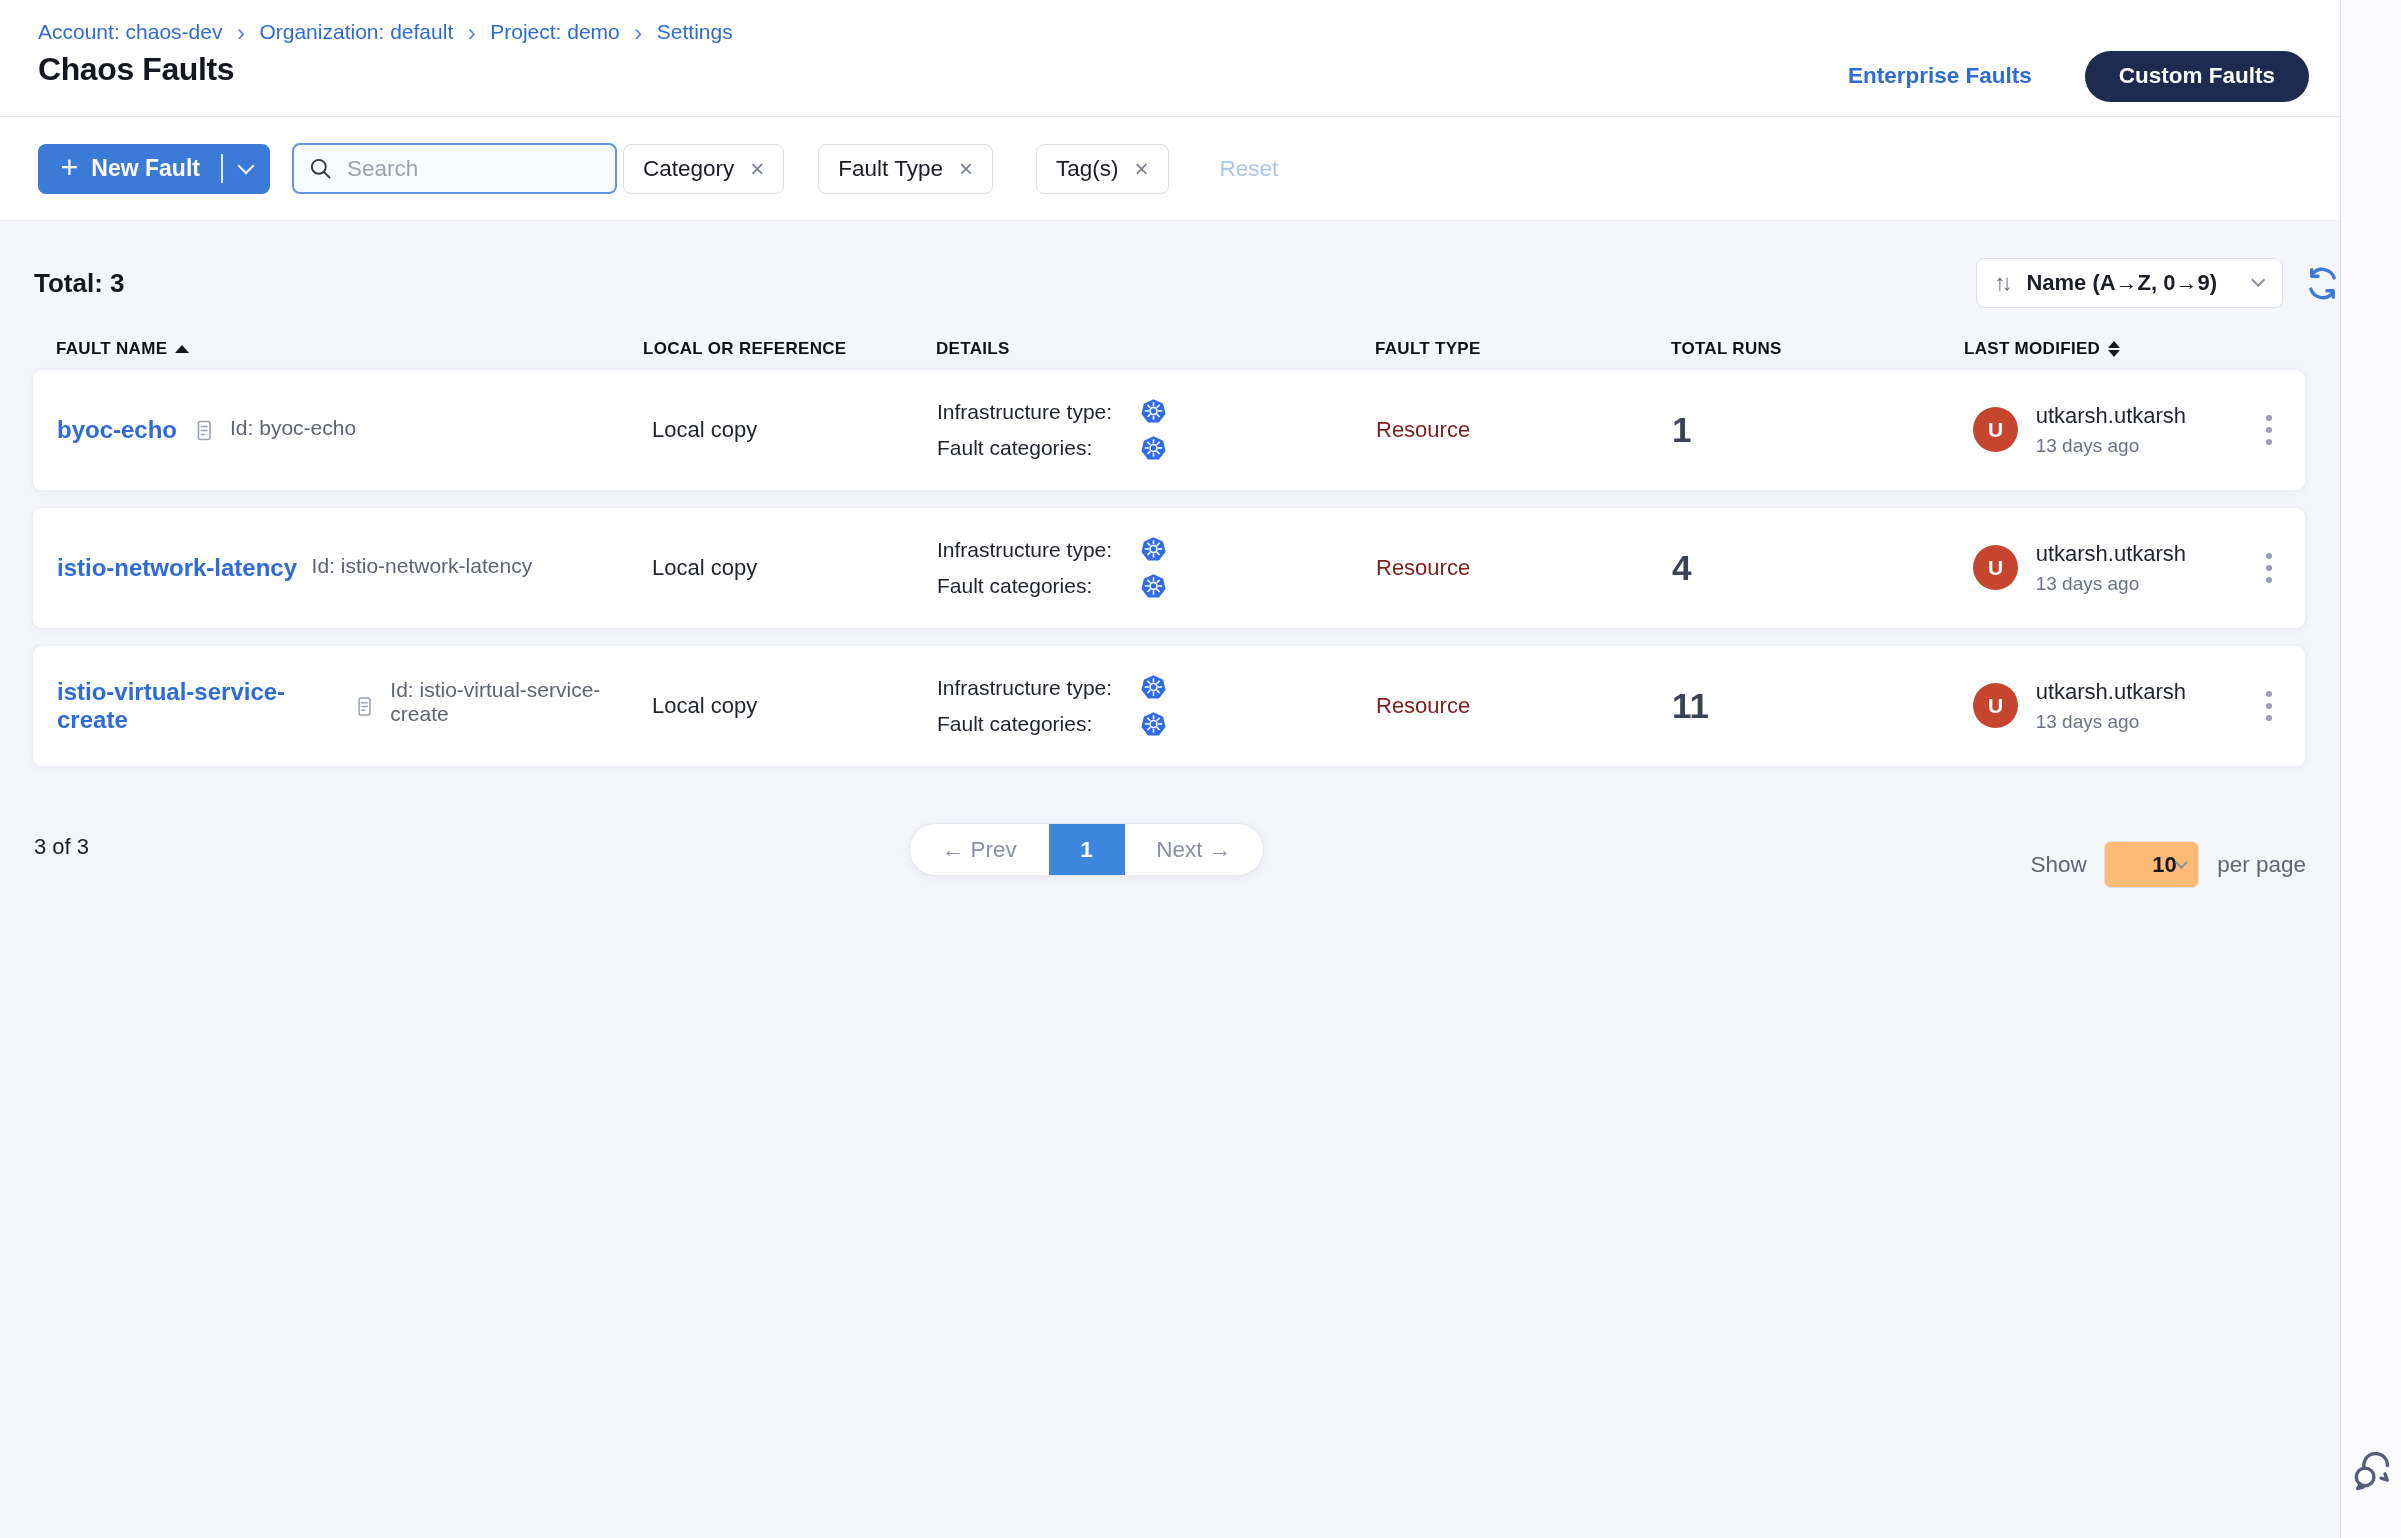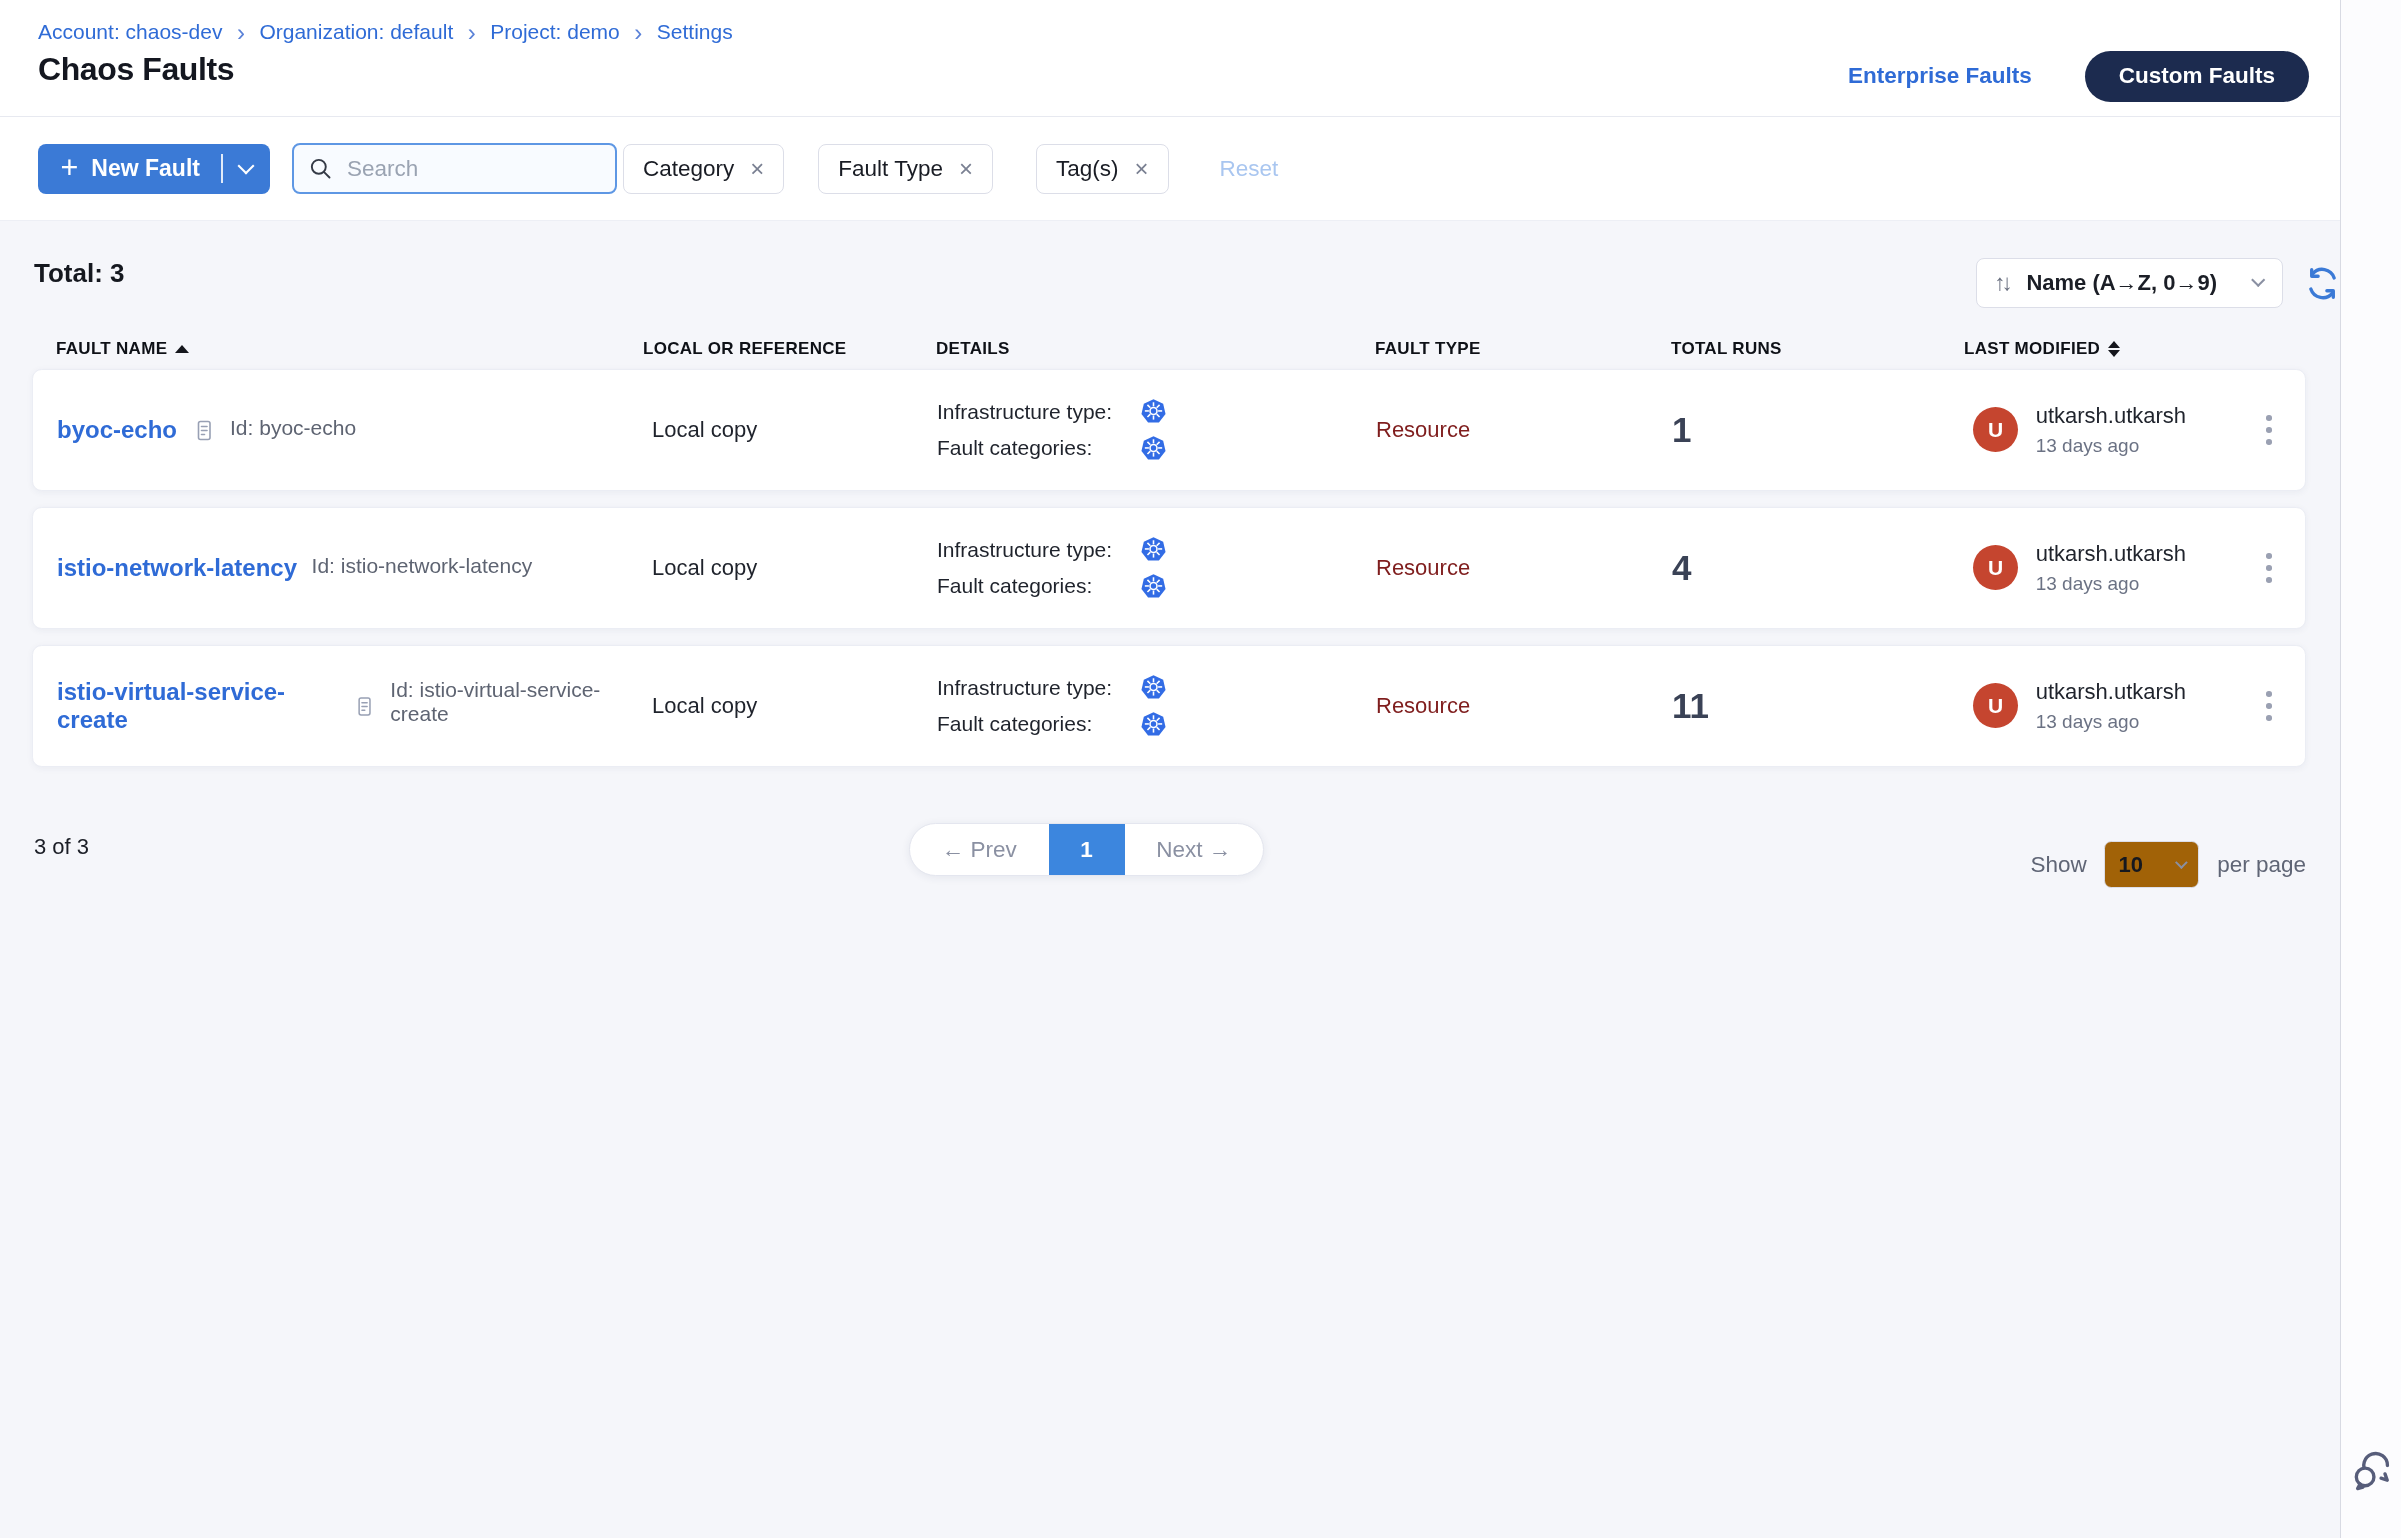--- a/index.html
+++ b/index.html
@@ -45,21 +45,21 @@
   .search-icon{position:absolute;left:14.5px;top:12px;width:27px;height:27px;}
 
   .chip{display:flex;align-items:center;gap:16px;height:50px;border:1.6px solid var(--border-gray);border-radius:8px;background:#fff;padding:0 19px;font-size:22.5px;font-weight:500;color:#191c24;cursor:pointer;}
   .chip .x{color:#7A8092;font-size:24px;font-weight:400;line-height:1;cursor:pointer;}
   .chip-category{margin-left:6px;}
   .chip-faulttype{margin-left:34px;}
   .chip-tags{margin-left:43px;}
   .reset-link{margin-left:51px;font-size:22.5px;font-weight:500;color:#A9C6F0;cursor:default;}
 
   
-  .controls-row{display:flex;justify-content:space-between;align-items:flex-start;margin:37px 61px 0 34px;height:50px;}
+  .controls-row{display:flex;justify-content:space-between;align-items:center;margin:37px 61px 0 34px;height:50px;}
   .total-label{font-size:26px;font-weight:700;color:#15181f;}
   .sort-group{display:flex;align-items:center;}
   .sort-select{display:flex;align-items:center;gap:14.5px;width:307px;height:50px;background:#fff;border:1.6px solid var(--border-gray);border-radius:8px;padding:0 17.7px;cursor:pointer;}
   .sort-glyph{font-size:22.5px;color:#6A7080;letter-spacing:-4px;margin-right:3.2px;}
   .sort-label{font-size:22px;font-weight:600;color:#1b1e26;}
   .sort-caret{margin-left:auto;width:10.4px;height:10.4px;border-right:2.4px solid #8A90A2;border-bottom:2.4px solid #8A90A2;transform:rotate(45deg);margin-top:-4.8px;}
   .refresh-btn{margin-left:22.5px;width:35px;height:35px;background:none;border:none;cursor:pointer;}
 
   
   .fault-list{margin:29px 95px 0 32px;}
@@ -93,21 +93,21 @@
   .kebab span{width:5.6px;height:5.6px;border-radius:50%;background:#9AA0B2;}
 
   
   .pagination-row{position:relative;height:53px;margin-top:56px;}
   .range-label{position:absolute;left:34px;top:11.3px;font-size:22px;font-weight:500;color:#1b1e26;}
   .pager{position:absolute;left:909px;top:0;width:355px;height:53px;background:#fff;border:0.8px solid #E4E6EF;border-radius:26.5px;box-shadow:0 1.6px 8px rgba(40,50,90,.08);display:flex;align-items:stretch;overflow:hidden;}
   .pager-btn{flex:1;display:flex;align-items:center;justify-content:center;font-size:22.5px;color:#8A90A2;background:none;border:none;cursor:pointer;font-family:inherit;}
   .page-active{width:76px;background:var(--page-active-blue);color:#fff;font-size:22.5px;font-weight:600;display:flex;align-items:center;justify-content:center;cursor:pointer;}
   .show-group{position:absolute;right:95px;top:18px;display:flex;align-items:center;gap:17.7px;}
   .show-label,.perpage-label{font-size:22.5px;color:var(--text-gray);}
-  .size-select{display:flex;align-items:center;justify-content:space-between;width:95px;height:47px;background:#a16207;border:1.6px solid var(--border-gray);border-radius:7.2px;padding:0 13px;cursor:pointer;}
+  .size-select{display:flex;align-items:center;justify-content:flex-end;width:95px;height:47px;background:#fdba74;border:1.6px solid var(--border-gray);border-radius:7.2px;padding:0 13px;cursor:pointer;}
   .size-val{font-size:22px;font-weight:600;color:#15181f;}
   .size-caret{width:8.8px;height:8.8px;border-right:2px solid #8A90A2;border-bottom:2px solid #8A90A2;transform:rotate(45deg);margin-top:-4px;}
 
   
   .right-gutter{position:absolute;top:0;right:0;width:61px;height:1538px;background:#FCFCFE;border-left:1.6px solid #D8DAE3;z-index:20;}
   .chat-icon{position:absolute;top:1448px;left:8px;width:45px;height:45px;cursor:pointer;}
 </style>
 </head>
 <body>
 

